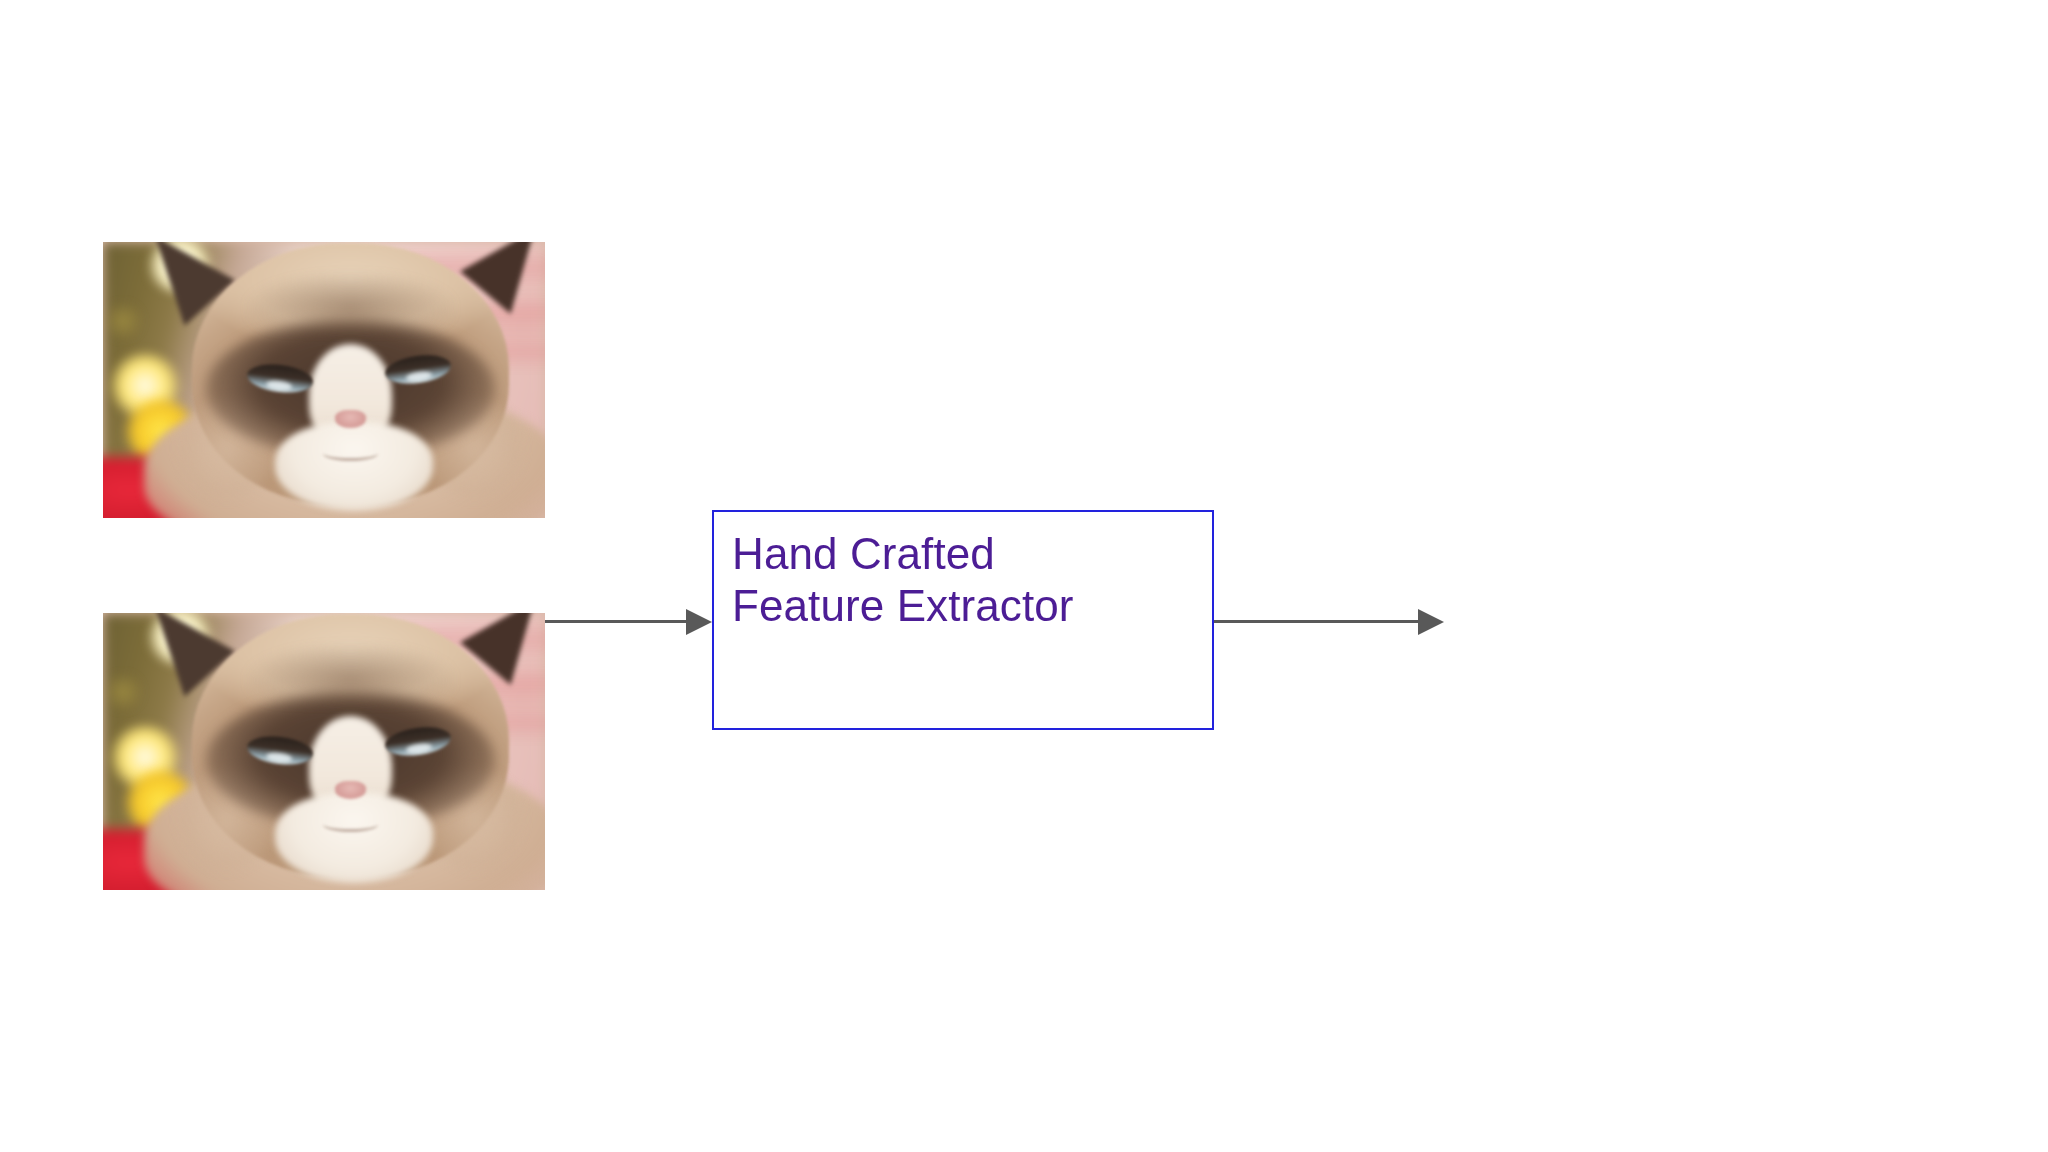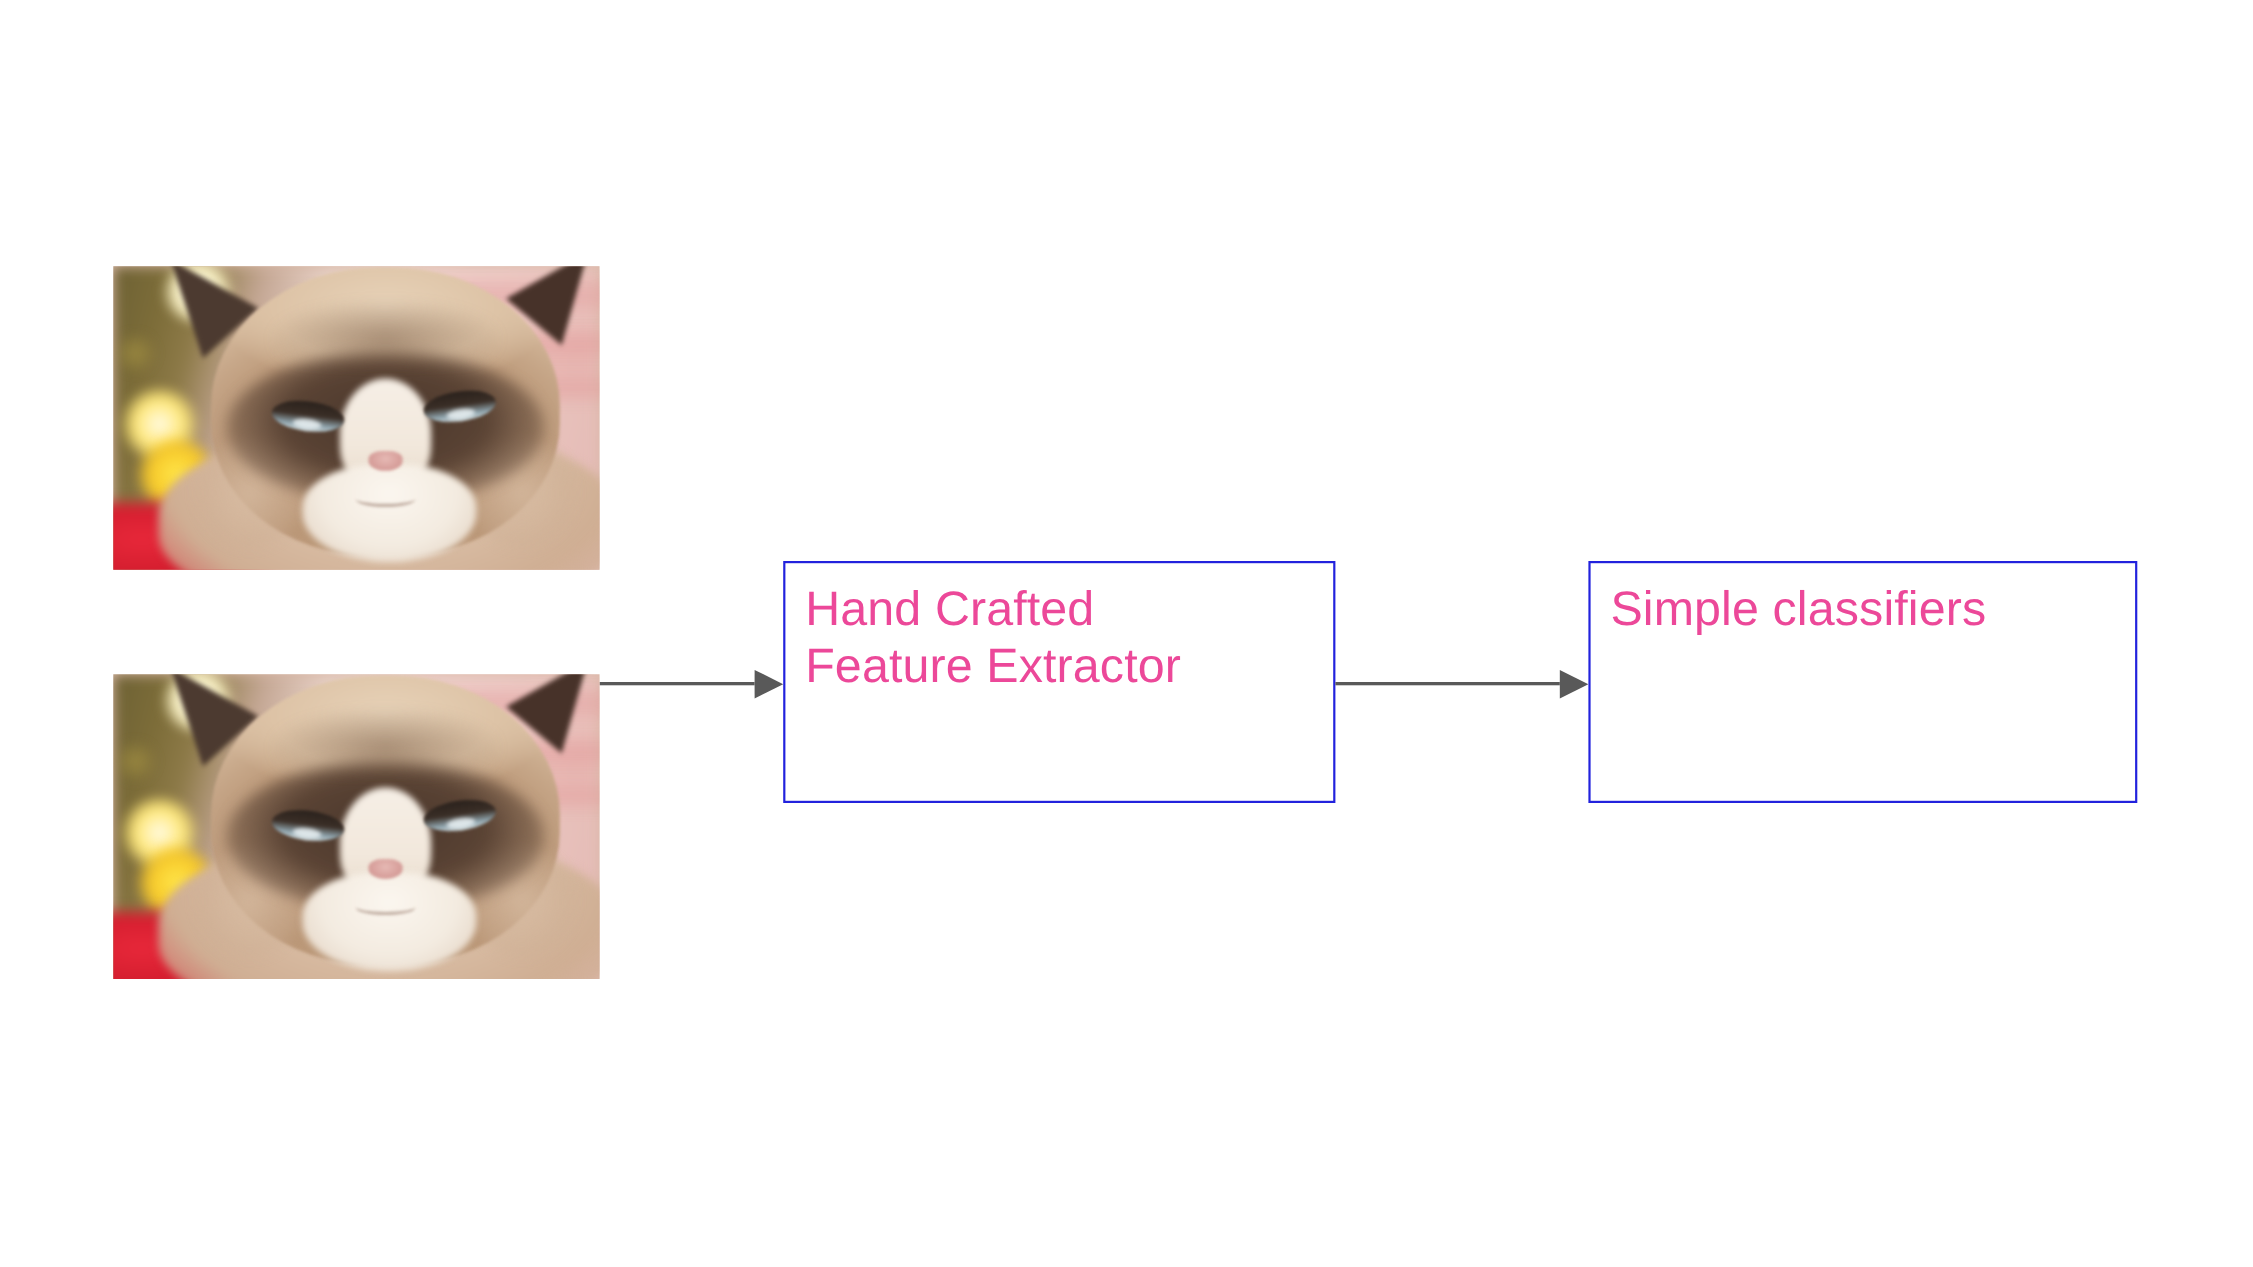--- a/index.html
+++ b/index.html
@@ -288,21 +288,21 @@
   .stage-box {
     position: absolute;
     box-sizing: border-box;
     background: #ffffff;
     border: 2px solid #2222dd;
     padding: 16px 18px 0 18px;
   }
   .stage-label {
     font-size: 44px;
     line-height: 1.18;
-    color: #ec4899;
+    color: #4c1d95;
     white-space: pre-line;
     letter-spacing: 0.1px;
   }
   #box-1-extractor  { left: 712px;  top: 268px; width: 502px; height: 220px; }
   #box-1-classifier { left: 1444px; top: 268px; width: 499px; height: 220px; }
 </style>
 </head>
 <body>
 
 <div id="canvas">
@@ -351,23 +351,20 @@
     <div class="stage-box" id="box-1-extractor">
       <div class="stage-label">Hand Crafted
 Feature Extractor</div>
     </div>
 
     <div class="arrow" id="arrow-1-b">
       <div class="shaft"></div>
       <div class="head"></div>
     </div>
 
-    <div class="stage-box" id="box-1-classifier">
-      <div class="stage-label">Simple classifiers</div>
-    </div>
   </div>
 
   <div class="row" id="row-2">
 
     <div class="photo">
       <div class="photo-inner">
         <div class="bg-wall"></div>
         <div class="bg-streak s1"></div>
         <div class="bg-streak s2"></div>
         <div class="bg-streak s3"></div>

